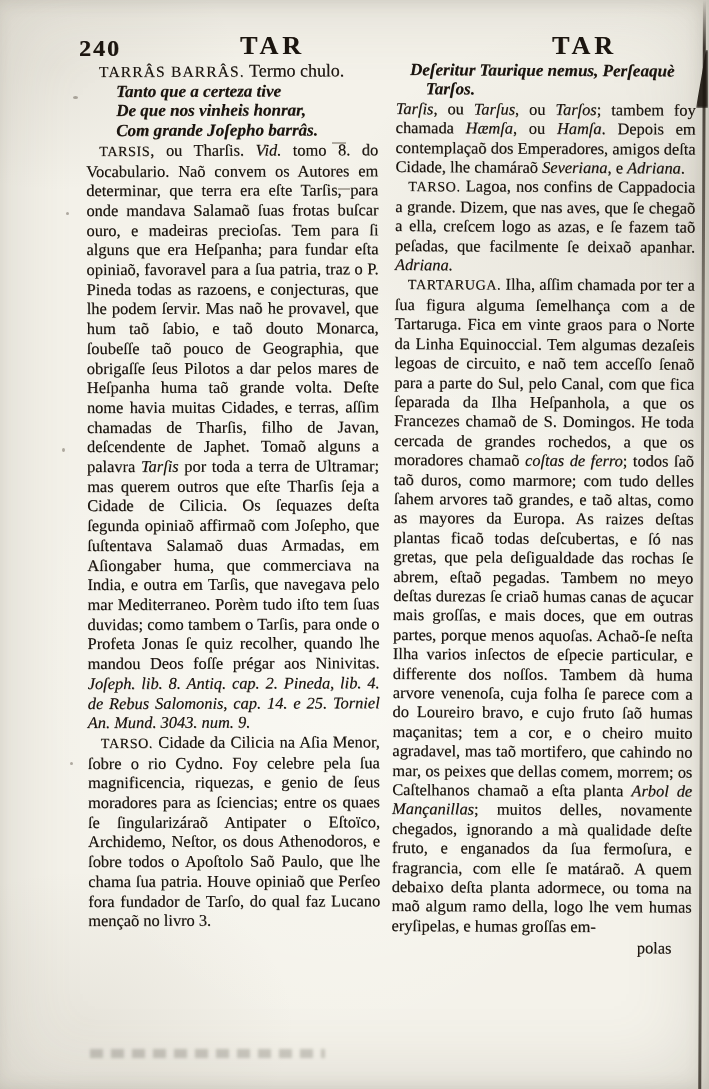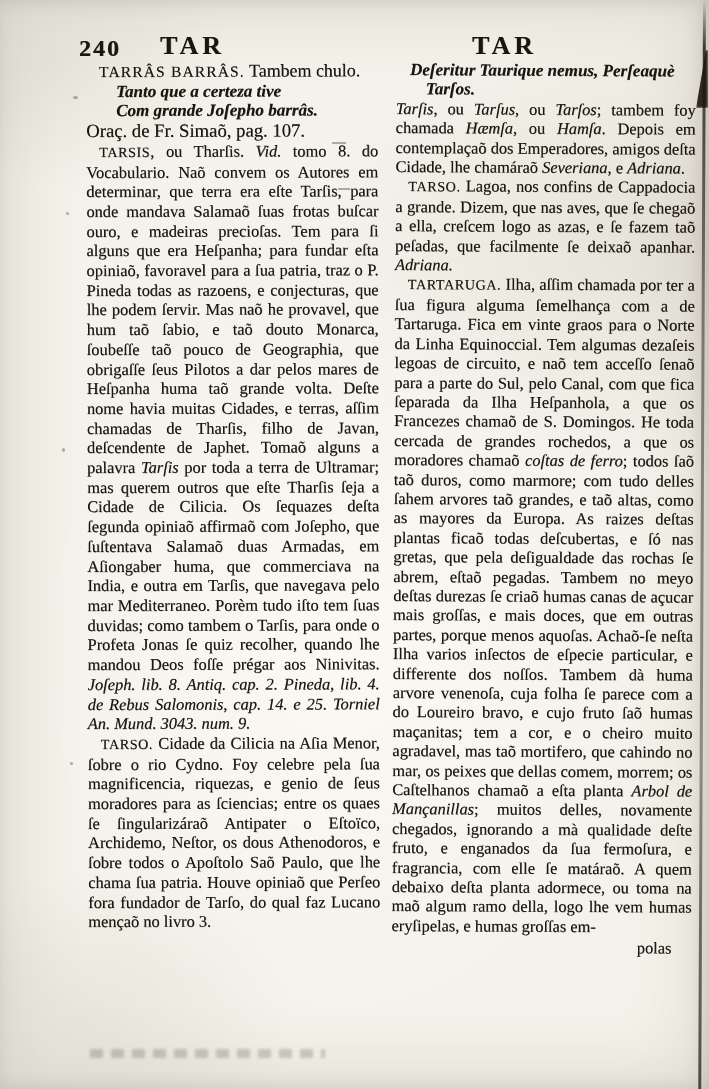--- a/index.html
+++ b/index.html
@@ -23,21 +23,21 @@
     padding-left: 47px;
   }
 
   .pagenum {
     position: absolute; left: 79px; top: 35px;
     font-size: 24px; font-weight: bold; letter-spacing: 2px;
     text-shadow: 0.4px 0.4px 0.6px rgba(30,22,14,.6);
   }
   .rhead {
     position: absolute; top: 31px; font-size: 26px; font-weight: bold;
-    letter-spacing: 4px; text-align: left;
+    letter-spacing: 4px; text-align: right;
     text-shadow: 0.4px 0.4px 0.6px rgba(30,22,14,.6);
   }
   .rhead-left  { left: 160px; width: 145px; }
   .rhead-right { left: 472px; width: 145px; }
 
   .col {
     position: absolute;
     font-size: 16.4px; line-height: 19.7px;
     text-align: justify;
     text-shadow: 0.3px 0.3px 0.5px rgba(30,22,14,.55);
@@ -105,24 +105,24 @@
   <div class="speck" style="left:70px; top:762px; width:3px; height:3px;"></div>
   <div class="speck" style="left:332px; top:142px; width:14px; height:2px; border-radius:0;"></div>
   <div class="speck" style="left:338px; top:188px; width:12px; height:2px; border-radius:0;"></div>
 
   <div class="pagenum">240</div>
   <div class="rhead rhead-left">TAR</div>
   <div class="rhead rhead-right">TAR</div>
 
   <div class="col col-left">
     <div id="left-blocks">
-        <p class="block headline indent"><span class="s-hc">TARRÂS BARRÂS.</span><span class="s-rl"> Tambem chulo.</span></p>
+        <p class="block headline indent"><span class="s-hc">TARRÂS BARRÂS.</span><span class="s-rl"> Termo chulo.</span></p>
         <div class="verse-line ind-2">Tanto que a certeza tive</div>
+        <div class="verse-line ind-2">De que nos vinheis honrar,</div>
         <div class="verse-line ind-2">Com grande Joſepho barrâs.</div>
-        <p class="block cite"><span class="s-rl">Oraç. de Fr. Simaõ, pag. 107.</span></p>
         <p class="block para indent"><span class="s-sc">TARSIS</span><span class="s-r">, ou Tharſis. </span><span class="s-i">Vid.</span><span class="s-r"> tomo 8. do Vocabulario. Naõ convem os Autores em determinar, que terra era eſte Tarſis, para onde mandava Salamaõ ſuas frotas buſcar ouro, e madeiras precioſas. Tem para ſi alguns que era Heſpanha; para fundar eſta opiniaõ, favoravel para a ſua patria, traz o P. Pineda todas as razoens, e conjecturas, que lhe podem ſervir. Mas naõ he provavel, que hum taõ ſabio, e taõ douto Monarca, ſoubeſſe taõ pouco de Geographia, que obrigaſſe ſeus Pilotos a dar pelos mares de Heſpanha huma taõ grande volta. Deſte nome havia muitas Cidades, e terras, aſſim chamadas de Tharſis, filho de Javan, deſcendente de Japhet. Tomaõ alguns a palavra </span><span class="s-i">Tarſis</span><span class="s-r"> por toda a terra de Ultramar; mas querem outros que eſte Tharſis ſeja a Cidade de Cilicia. Os ſequazes deſta ſegunda opiniaõ affirmaõ com Joſepho, que ſuſtentava Salamaõ duas Armadas, em Aſiongaber huma, que commerciava na India, e outra em Tarſis, que navegava pelo mar Mediterraneo. Porèm tudo iſto tem ſuas duvidas; como tambem o Tarſis, para onde o Profeta Jonas ſe quiz recolher, quando lhe mandou Deos foſſe prégar aos Ninivitas. </span><span class="s-i">Joſeph. lib. 8. Antiq. cap. 2. Pineda, lib. 4. de Rebus Salomonis, cap. 14. e 25. Torniel An. Mund. 3043. num. 9.</span></p>
         <p class="block para indent"><span class="s-sc">TARSO.</span><span class="s-r"> Cidade da Cilicia na Aſia Menor, ſobre o rio Cydno. Foy celebre pela ſua magnificencia, riquezas, e genio de ſeus moradores para as ſciencias; entre os quaes ſe ſingularizáraõ Antipater o Eſtoïco, Archidemo, Neſtor, os dous Athenodoros, e ſobre todos o Apoſtolo Saõ Paulo, que lhe chama ſua patria. Houve opiniaõ que Perſeo fora fundador de Tarſo, do qual faz Lucano mençaõ no livro 3.</span></p>
       </div>
   </div>
 
   <div class="col col-right">
     <div id="right-blocks">
         <div class="verse-line ind-1">Deſeritur Taurique nemus, Perſeaquè</div>
         <div class="verse-line ind-2">Tarſos.</div>
         <p class="block para"><span class="s-i">Tarſis</span><span class="s-r">, ou </span><span class="s-i">Tarſus</span><span class="s-r">, ou </span><span class="s-i">Tarſos</span><span class="s-r">; tambem foy chamada </span><span class="s-i">Hæmſa</span><span class="s-r">, ou </span><span class="s-i">Hamſa</span><span class="s-r">. Depois em contemplaçaõ dos Emperadores, amigos deſta Cidade, lhe chamáraõ </span><span class="s-i">Severiana</span><span class="s-r">, e </span><span class="s-i">Adriana</span><span class="s-r">.</span></p>

